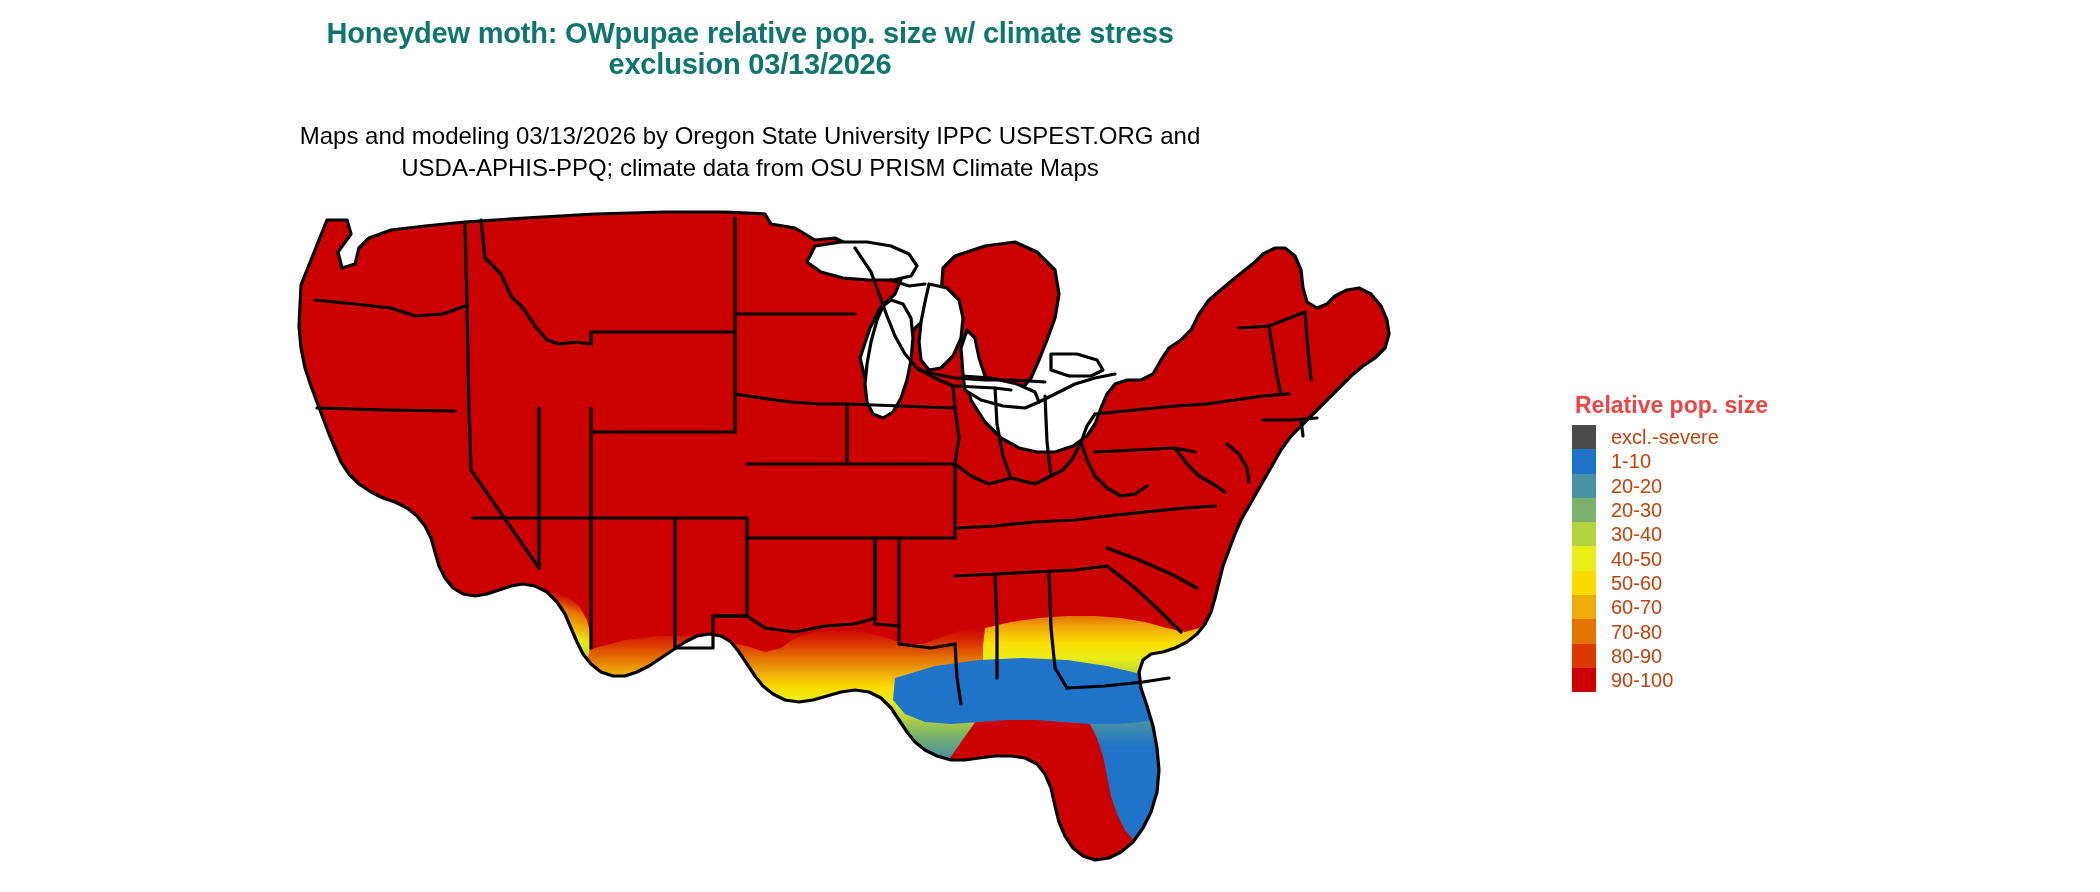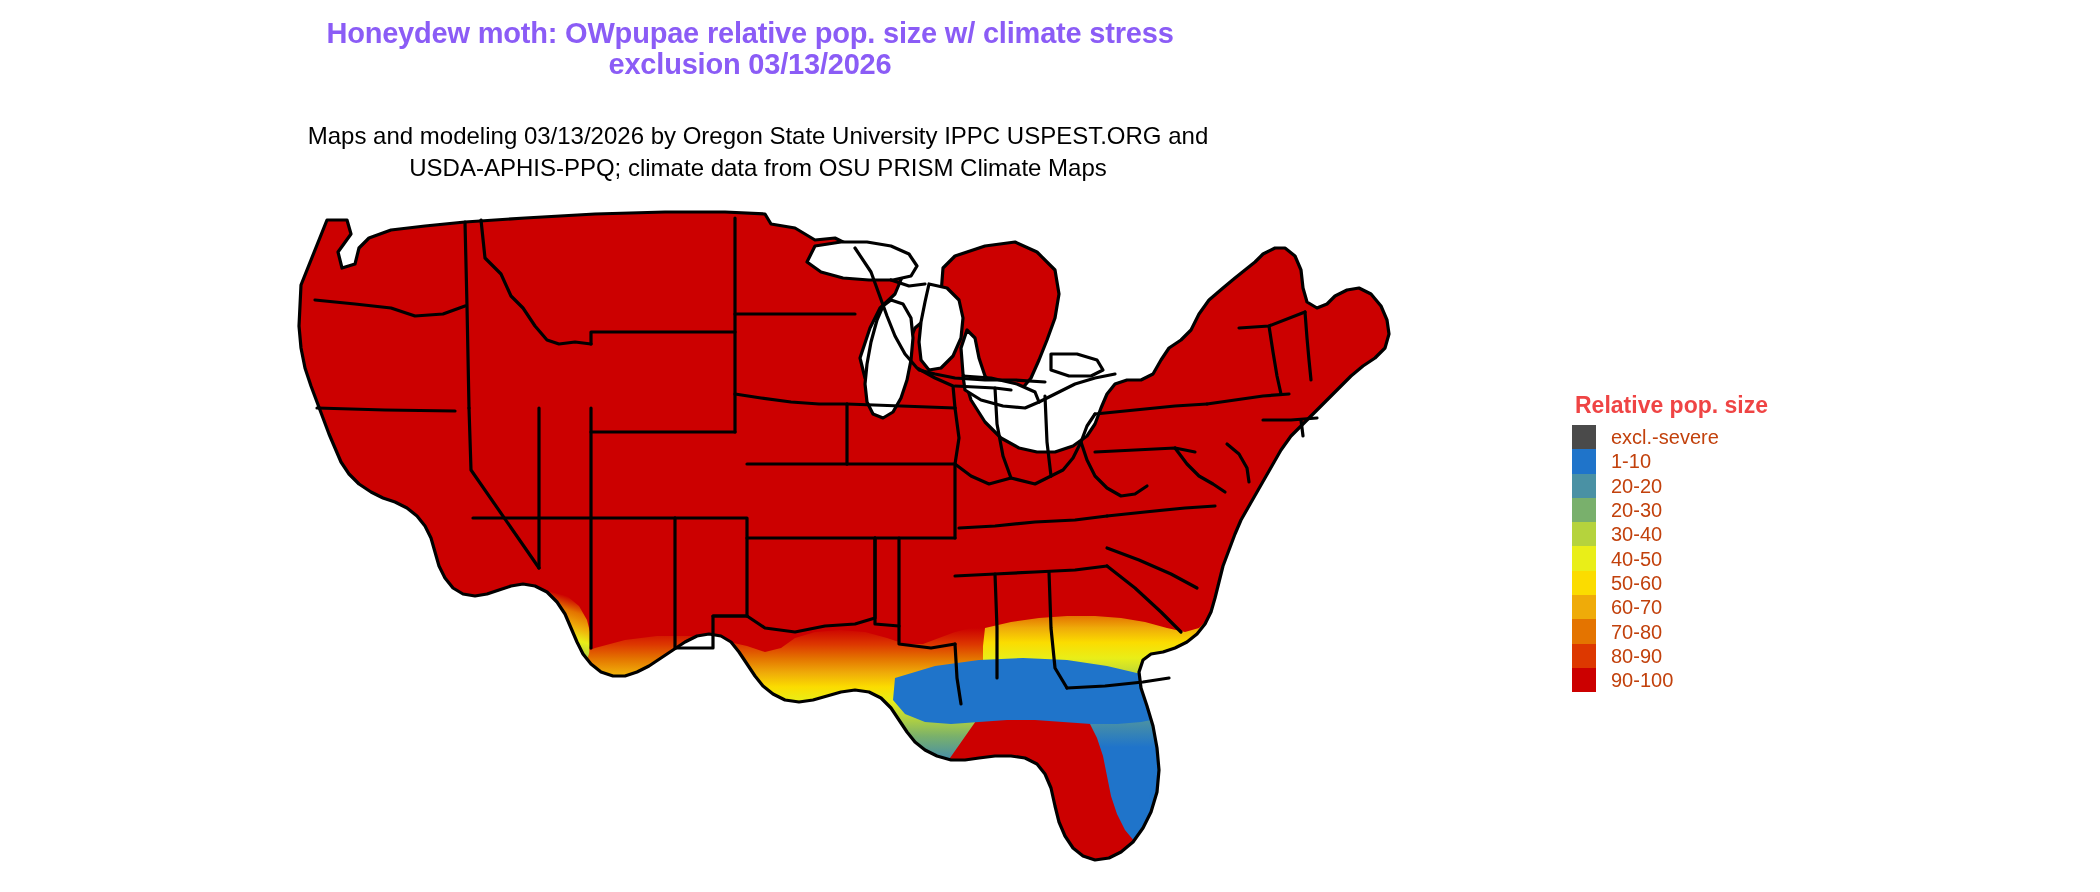--- a/index.html
+++ b/index.html
@@ -9,25 +9,25 @@
     position:relative;
   }
   #stage{position:relative;width:2100px;height:892px;}
 
   
   .title-block{
     position:absolute;left:0;top:18px;width:1500px;text-align:center;
     pointer-events:none;
   }
   .title-line{
-    font-size:29px;font-weight:bold;color:#8b5cf6;line-height:1.07;
+    font-size:29px;font-weight:bold;color:#0f766e;line-height:1.07;
     letter-spacing:-0.2px;
   }
   .subtitle-block{
-    position:absolute;left:0;top:120px;width:1500px;text-align:center;padding-left:8px;
+    position:absolute;left:0;top:120px;width:1500px;text-align:center;
   }
   .subtitle-line{
     font-size:24px;font-weight:normal;color:#000;line-height:1.32;
   }
 
   
   #map-wrap{
     position:absolute;left:295px;top:208px;width:1260px;height:660px;
   }
   #map-svg{display:block;width:1260px;height:660px;}

